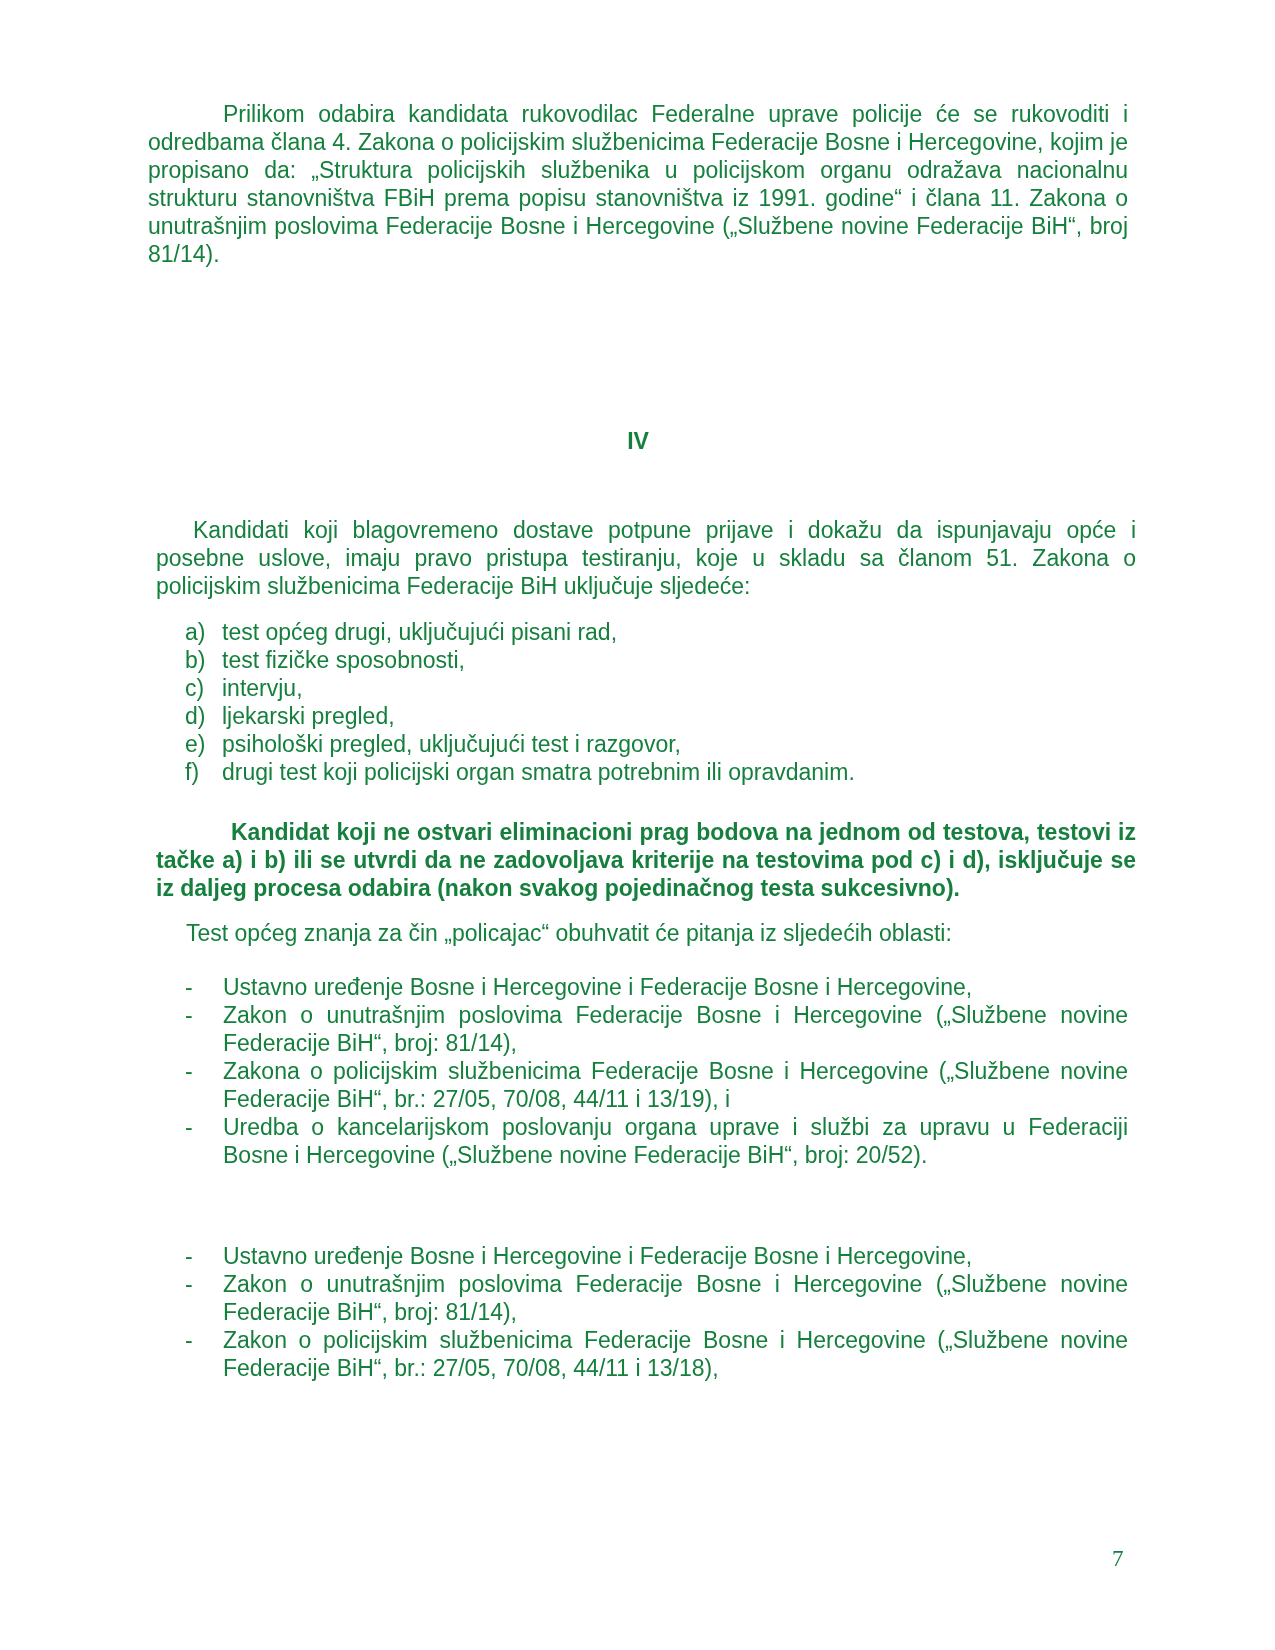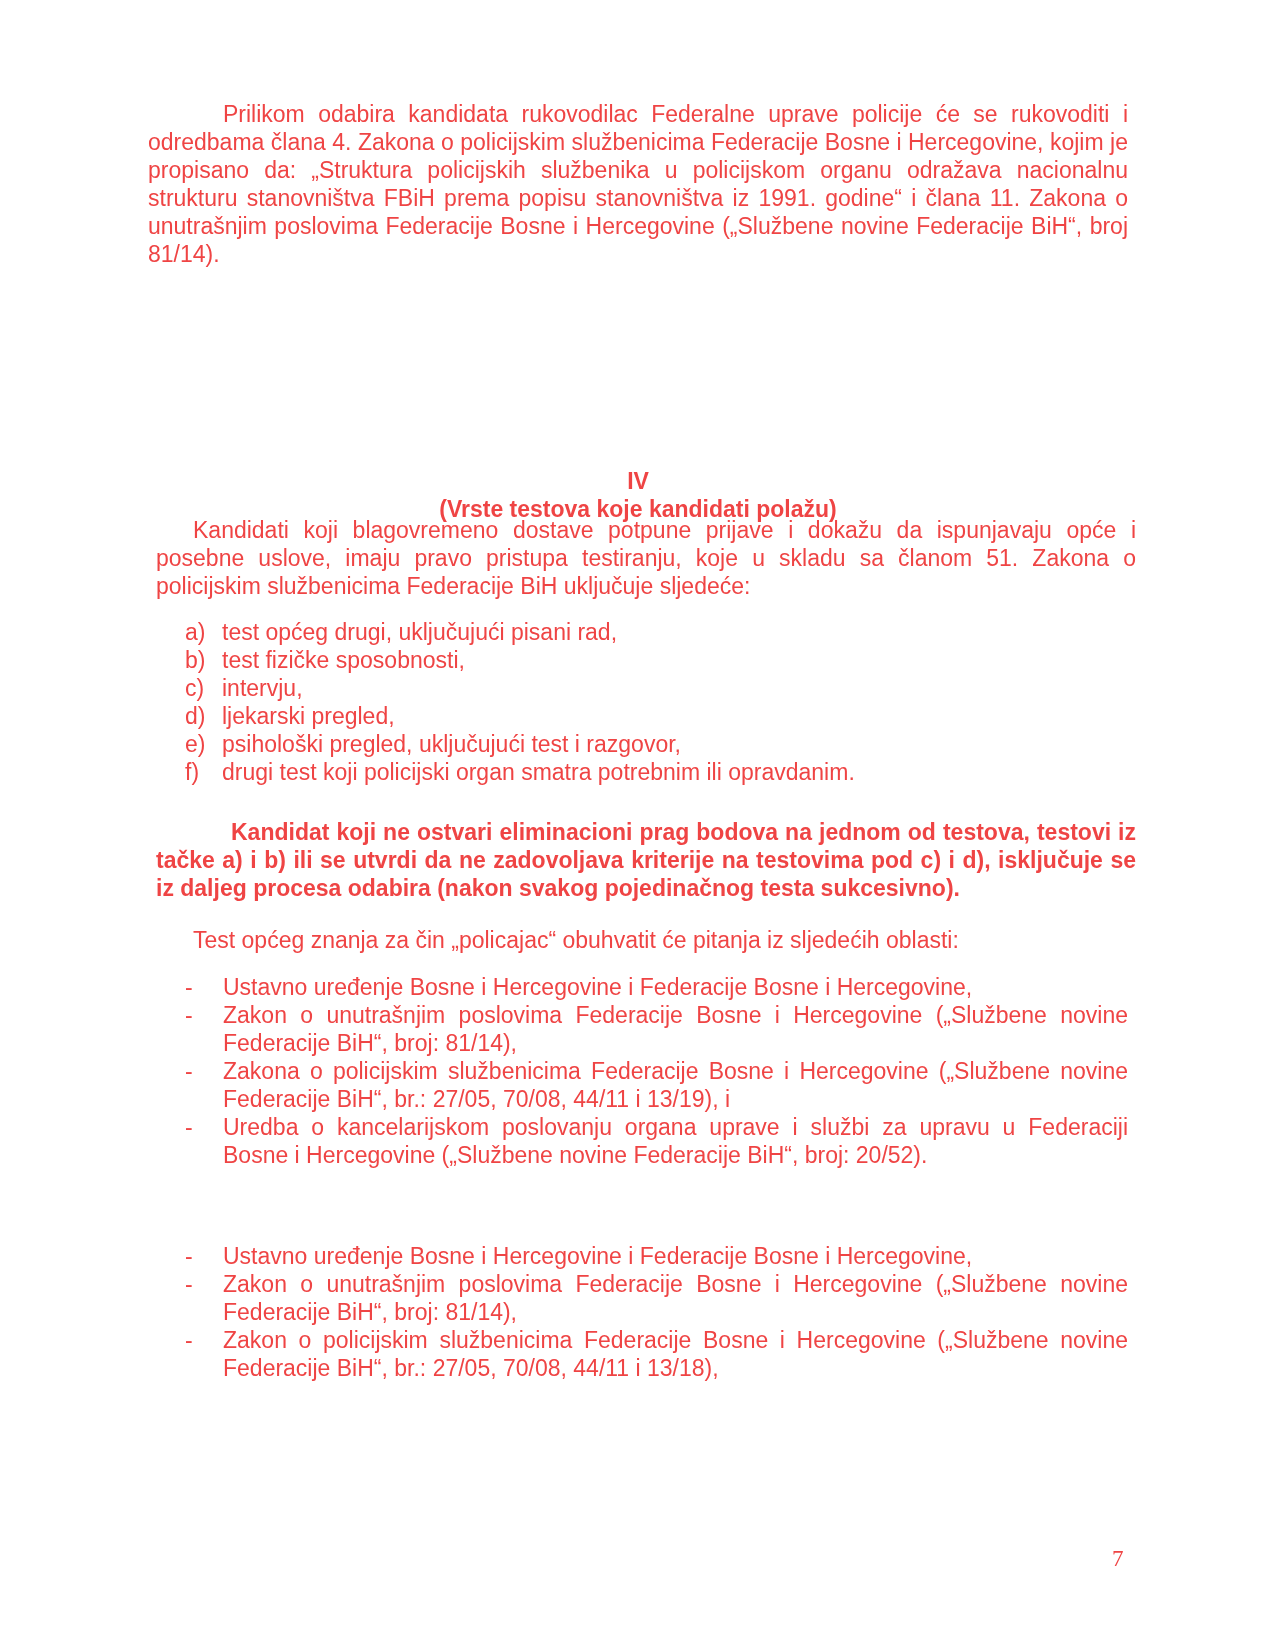--- a/index.html
+++ b/index.html
@@ -1,28 +1,28 @@
 <!DOCTYPE html>
 <html><head>
 <meta charset="utf-8">
 <style>
   html, body { margin: 0; padding: 0; background: #ffffff; }
   body { width: 1275px; height: 1650px; position: relative; overflow: hidden; }
   .page {
     position: absolute; left: 0; top: 0; width: 1275px; height: 1650px;
-    background: #ffffff; color: #ef4444;
+    background: #ffffff; color: #15803d;
     font-family: "Liberation Sans", sans-serif;
   }
   .block { position: absolute; left: 148px; width: 980px; font-size: 23px; line-height: 28px; }
   .just { text-align: justify; text-align-last: left; }
   .indent1 { text-indent: 75px; }
   .indent2 { text-indent: 37px; }
   .heading {
     position: absolute; left: 148px; width: 980px; text-align: center;
-    font-weight: bold; font-size: 23px; line-height: 28px; margin-top: 40px;
+    font-weight: bold; font-size: 23px; line-height: 28px;
   }
   .alist { position: absolute; left: 185px; width: 940px; font-size: 23px; line-height: 28px; margin: 0; padding: 0; list-style: none; }
   .alist li { position: relative; padding-left: 37px; }
   .alist .lbl { position: absolute; left: 0; top: 0; }
   .dlist { position: absolute; left: 185px; width: 943px; font-size: 23px; line-height: 28px; margin: 0; padding: 0; list-style: none; }
   .dlist li { position: relative; padding-left: 38px; text-align: justify; text-align-last: left; }
   .dlist .dash { position: absolute; left: 0; top: 0; }
   .pagenum {
     position: absolute; left: 1112px; top: 1545px;
     font-family: "Liberation Serif", serif; font-size: 23px; line-height: 28px;
@@ -30,36 +30,35 @@
 </style>
 </head>
 <body>
 
 <div class="page">
 
   <p class="block just indent1" style="top:100px; margin:0;">Prilikom odabira kandidata rukovodilac Federalne uprave policije će se rukovoditi i odredbama člana 4. Zakona o policijskim službenicima Federacije Bosne i Hercegovine, kojim je propisano da: „Struktura policijskih službenika u policijskom organu odražava nacionalnu strukturu stanovništva FBiH prema popisu stanovništva iz 1991. godine“ i člana 11. Zakona o unutrašnjim poslovima Federacije Bosne i Hercegovine („Službene novine Federacije BiH“, broj 81/14).</p>
 
 
   <div class="heading" style="top:427px;">IV</div>
-  <div class="heading" style="top:455px;">(Vrste testova koje kandidati polažu)</div>
 
   <p class="block just indent2" style="top:508px; margin:8px;">Kandidati koji blagovremeno dostave potpune prijave i dokažu da ispunjavaju opće i posebne uslove, imaju pravo pristupa testiranju, koje u skladu sa članom 51. Zakona o policijskim službenicima Federacije BiH uključuje sljedeće:</p>
 
   <ul class="alist" style="top:618px;">
     <li><span class="lbl">a)</span><span>test općeg drugi, uključujući pisani rad,</span></li>
     <li><span class="lbl">b)</span><span>test fizičke sposobnosti,</span></li>
     <li><span class="lbl">c)</span><span>intervju,</span></li>
     <li><span class="lbl">d)</span><span>ljekarski pregled,</span></li>
     <li><span class="lbl">e)</span><span>psihološki pregled, uključujući test i razgovor,</span></li>
     <li><span class="lbl">f)</span><span>drugi test koji policijski organ smatra potrebnim ili opravdanim.</span></li>
   </ul>
 
   <p class="block just indent1" style="top:810px; margin:8px;font-weight:bold;">Kandidat koji ne ostvari eliminacioni prag bodova na jednom od testova, testovi iz tačke a) i b) ili se utvrdi da ne zadovoljava kriterije na testovima pod c) i d), isključuje se iz daljeg procesa odabira (nakon svakog pojedinačnog testa sukcesivno).</p>
 
-  <p class="block indent2" style="top:918px; margin:8px;">Test općeg znanja za čin „policajac“ obuhvatit će pitanja iz sljedećih oblasti:</p>
+  <p class="block indent2" style="top:918px; margin:1px;">Test općeg znanja za čin „policajac“ obuhvatit će pitanja iz sljedećih oblasti:</p>
 
   <ul class="dlist" style="top:973px;">
     <li><span class="dash">-</span><span>Ustavno uređenje Bosne i Hercegovine i Federacije Bosne i Hercegovine,</span></li>
     <li><span class="dash">-</span><span>Zakon o unutrašnjim poslovima Federacije Bosne i Hercegovine („Službene novine Federacije BiH“, broj: 81/14),</span></li>
     <li><span class="dash">-</span><span>Zakona o policijskim službenicima Federacije Bosne i Hercegovine („Službene novine Federacije BiH“, br.: 27/05, 70/08, 44/11 i 13/19), i</span></li>
     <li><span class="dash">-</span><span>Uredba o kancelarijskom poslovanju organa uprave i službi za upravu u Federaciji Bosne i Hercegovine („Službene novine Federacije BiH“, broj: 20/52).</span></li>
   </ul>
 
 
   <ul class="dlist" style="top:1242px;">

